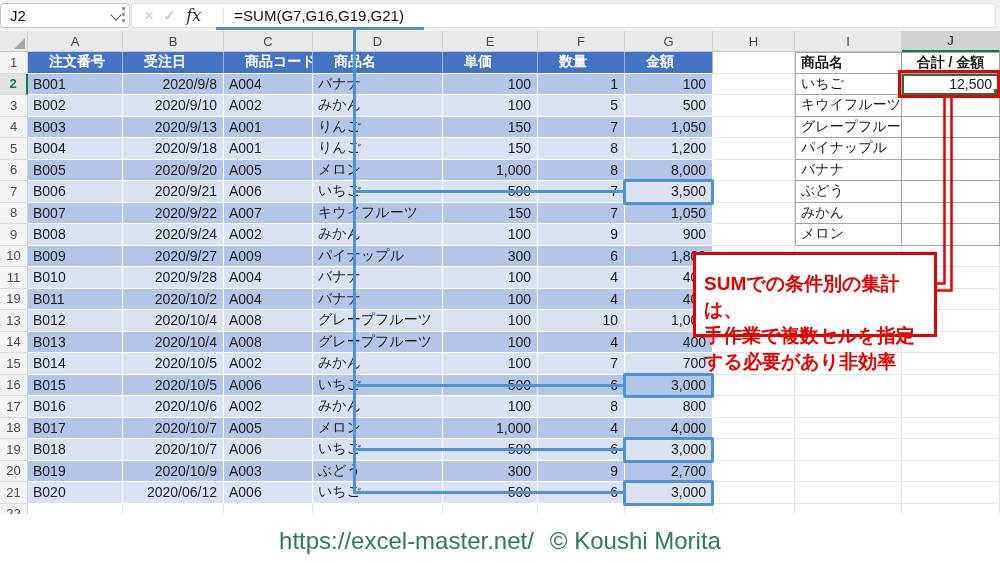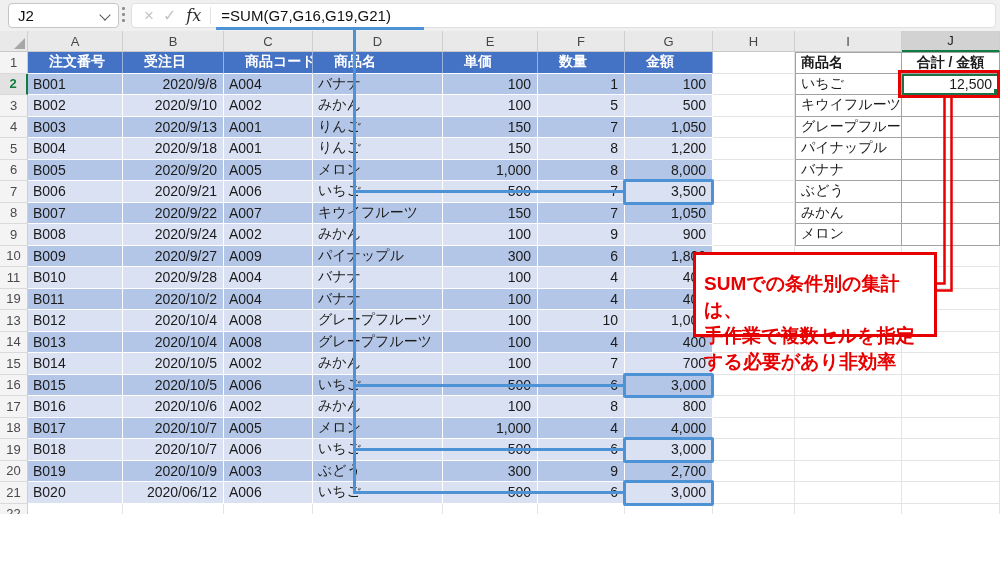--- a/index.html
+++ b/index.html
@@ -1,32 +1,32 @@
 <!DOCTYPE html>
 <html><head>
 <meta charset="utf-8">
 <style>
   html,body{margin:0;padding:0;background:#fff;}
   .screen{position:relative;width:1000px;height:563px;background:#fff;overflow:hidden;
           font-family:"Liberation Sans","DejaVu Sans",sans-serif;}
   
   .topbar{position:absolute;left:0;top:0;width:1000px;height:31px;background:#f0f0f0;}
-  .name-box{position:absolute;left:8px;top:3px;width:111px;height:25px;background:#fff;
+  .name-box{position:absolute;left:0;top:3px;width:130px;height:25px;background:#fff;
             border:1px solid #c6c6c6;border-radius:4px;display:flex;align-items:center;
             padding-left:9px;font-size:15px;color:#111;box-sizing:border-box;}
   .chev{position:absolute;right:9px;top:7px;width:7px;height:7px;border-right:1.6px solid #555;
         border-bottom:1.6px solid #555;transform:rotate(45deg);}
   .dots{position:absolute;left:122px;top:7px;display:flex;flex-direction:column;gap:3.5px;}
   .dots i{width:2.5px;height:2.5px;border-radius:50%;background:#8d8d8d;}
   .fb-right{position:absolute;left:131px;top:3px;width:865px;height:25px;background:#fff;
             border:1px solid #e0e0e0;border-radius:4px;display:flex;align-items:center;box-sizing:border-box;}
   .fb-x{font-size:17px;color:#c2c2c2;margin:0 9px 0 12px;line-height:1;}
   .fb-check{font-size:16px;color:#c2c2c2;margin-right:10px;line-height:1;}
   .fb-fx{font-family:"DejaVu Serif","Liberation Serif",serif;font-style:italic;font-size:16px;
-         color:#2b2b2b;margin-right:9px;}
+         color:#2b2b2b;margin-right:22px;}
   .fb-div{width:1px;height:17px;background:#e2e2e2;}
   .fb-formula{margin-left:10px;font-size:15px;color:#101010;white-space:nowrap;}
   
   .grid{position:absolute;left:0;top:31px;width:1000px;height:483px;background:#fff;display:grid;
         grid-template-columns:28px 95px 101px 89px 130px 95px 87px 88px 82px 107px 98px;
         grid-template-rows:21px repeat(22,21.5px);overflow:hidden;}
   .c{font-size:14px;color:#1b1b1b;display:flex;align-items:center;overflow:hidden;
      white-space:nowrap;box-sizing:border-box;}
   .corner{background:#e9e9e9;border-right:1px solid #cfcfcf;border-bottom:1px solid #c9c9c9;position:relative;}
   .tri{position:absolute;right:2px;bottom:2px;width:0;height:0;border-left:11px solid transparent;
@@ -368,14 +368,19 @@
   <svg class="ov red-conn" viewBox="0 0 1000 563" xmlns="http://www.w3.org/2000/svg">
     <path d="M 944.5 98 L 944.5 283.5 L 936 283.5" stroke="#e60000" stroke-width="2.5" fill="none"></path>
     <path d="M 951.5 98 L 951.5 290.5 L 936 290.5" stroke="#e60000" stroke-width="2.5" fill="none"></path>
   </svg>
   <div class="ov note-box">
     <div>SUMでの条件別の集計は、</div>
     <div>手作業で複数セルを指定</div>
     <div>する必要があり非効率</div>
   </div>
 
+  <div class="footer">
+    <span>https://excel-master.net/</span>
+    <span class="gap"></span>
+    <span>© Koushi Morita</span>
+  </div>
 
 </div>
 
 </body></html>

